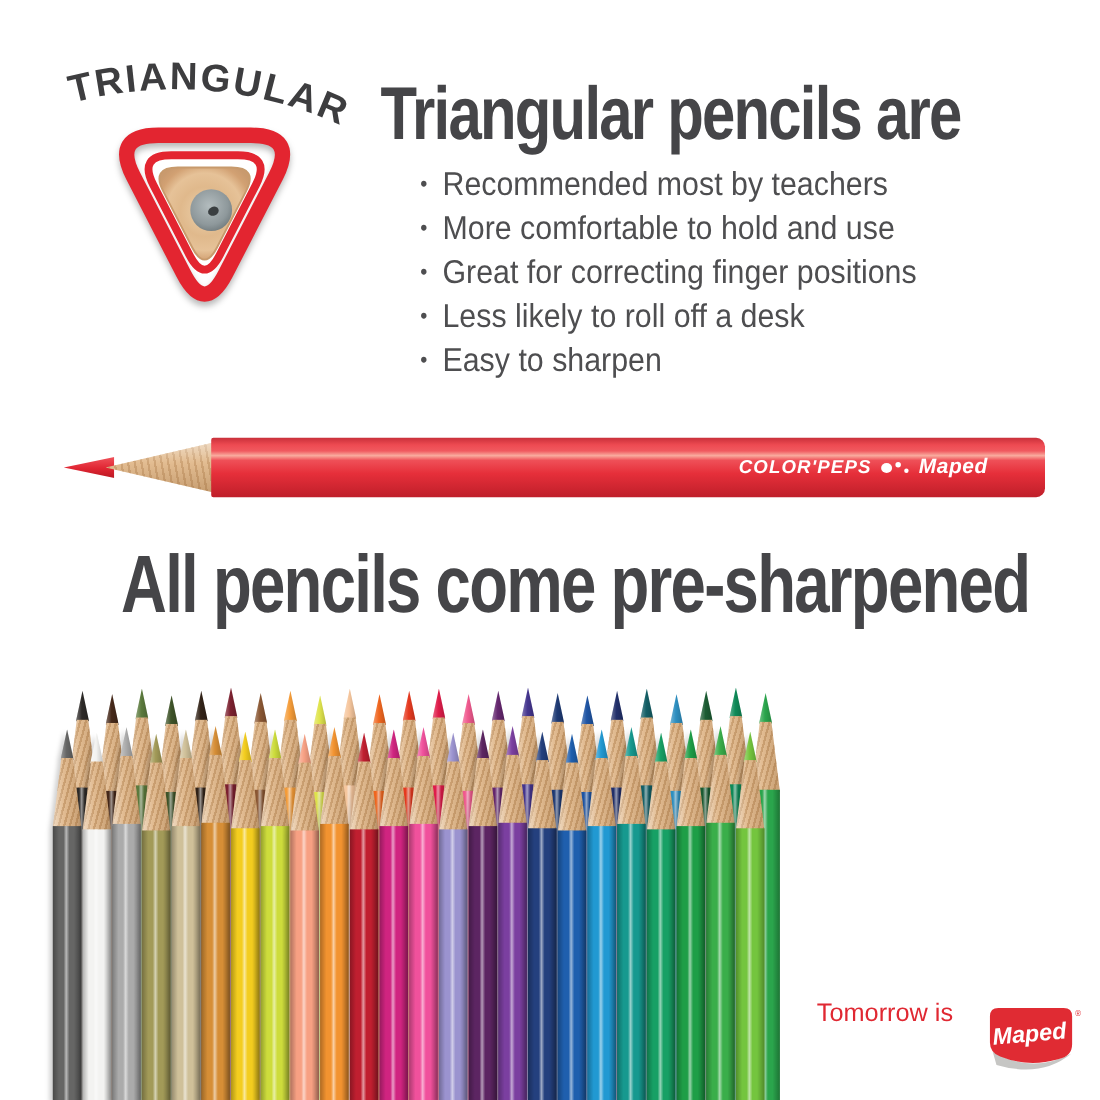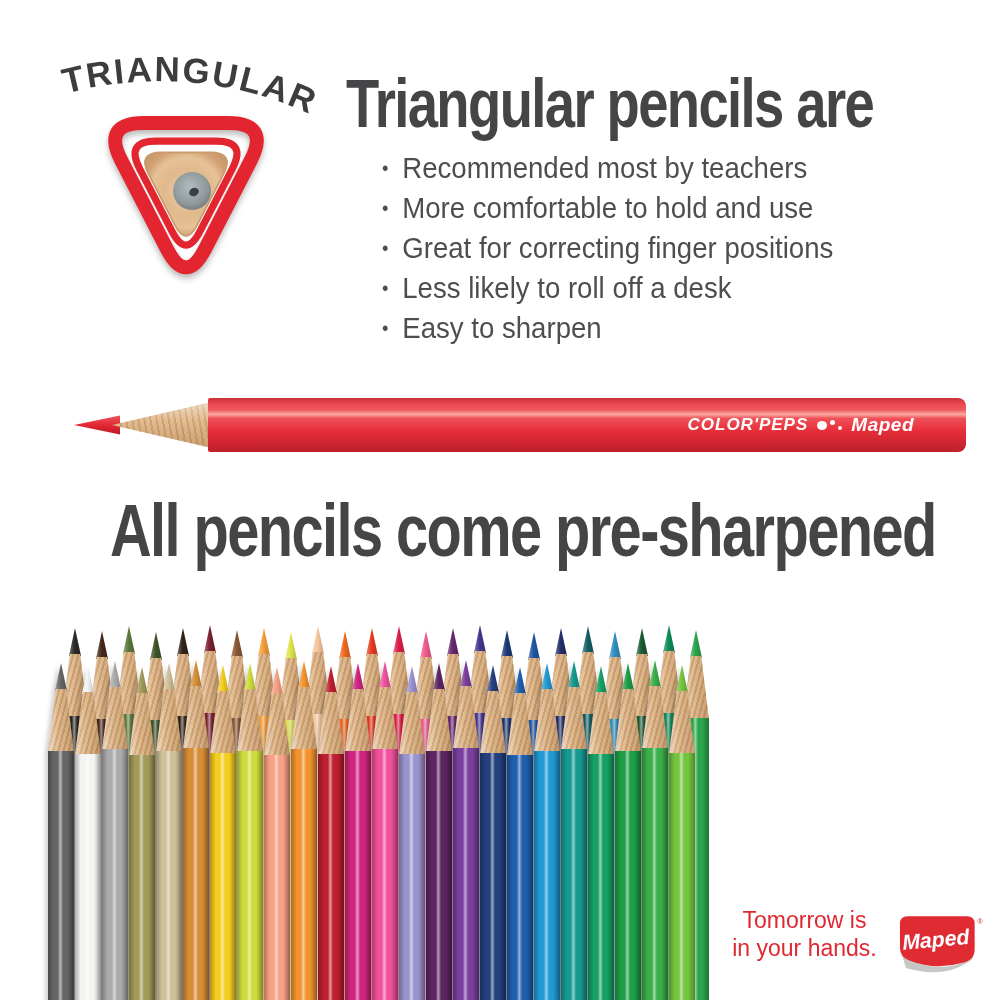--- a/index.html
+++ b/index.html
@@ -14,21 +14,21 @@
   .intro-heading{
     position:absolute;left:346px;top:64px;margin:0;
     font-size:68px;font-weight:bold;letter-spacing:-2px;color:#454548;
     transform:scaleX(.8);transform-origin:left top;white-space:nowrap;
   }
   .benefits{position:absolute;left:382px;top:148px;margin:0;padding:0;list-style:none;}
   .benefits li{display:flex;align-items:center;height:40px;font-size:30px;color:#4e4e50;
     transform:scaleX(.92);transform-origin:left center;white-space:nowrap;}
   .benefits .dot{font-size:20px;margin-right:15px;line-height:1;}
   
-  .featured{position:absolute;left:72px;top:396px;width:894px;height:58px;}
+  .featured{position:absolute;left:56px;top:396px;width:894px;height:58px;}
   .f-lead{position:absolute;left:2px;top:19px;width:46px;height:20px;
     clip-path:polygon(0 50%,100% 2%,100% 98%);
     background:linear-gradient(180deg,#f0545c 0%,#e02532 55%,#b81822 100%);}
   .f-wood{position:absolute;left:40px;top:5px;width:104px;height:48px;
     clip-path:polygon(0 50%,100% 0,100% 100%);
     background-color:#e3bd92;
     background-image:linear-gradient(180deg,rgba(255,255,255,.5),rgba(255,255,255,0) 40%,rgba(120,70,20,.25) 95%),
       repeating-linear-gradient(80deg,rgba(170,120,70,.35) 0 2px,rgba(0,0,0,0) 2px 6px);}
   .f-body{position:absolute;left:136px;right:0;top:2px;height:54px;
     border-radius:2px 8px 8px 2px;
@@ -384,21 +384,20 @@
       </div>
       <div class="pencil front" style="left: 669px; top: 665px; z-index: 2; --c: #74c53e;">
         <div class="lead"></div>
         <div class="cone"></div>
         <div class="pbody"></div>
       </div>
     </div>
 
   <div class="tagline">
     <div>Tomorrow is</div>
-    <div>in your hands.</div>
   </div>
   <svg class="maped-logo" width="90" height="72" viewBox="0 0 106 80">
     <path d="M 10 52 Q 52 76 94 54 Q 62 80 14 66 Z" fill="#c6c6c4"></path>
     <path d="M 16 5 L 86 5 Q 95 5 95 14 L 95 44 Q 95 57 80 60 Q 48 69 18 57 Q 7 53 7 42 L 7 14 Q 7 5 16 5 Z" fill="#e02b33"></path>
     <text x="50" y="41" fill="#ffffff" font-family="Liberation Sans, sans-serif" font-size="25" font-weight="bold" font-style="italic" text-anchor="middle" transform="rotate(-5 50 41)">Maped</text>
     <text x="98" y="14" fill="#e02b33" font-size="9" font-family="Liberation Sans, sans-serif">®</text>
   </svg>
 
 </div>
 

